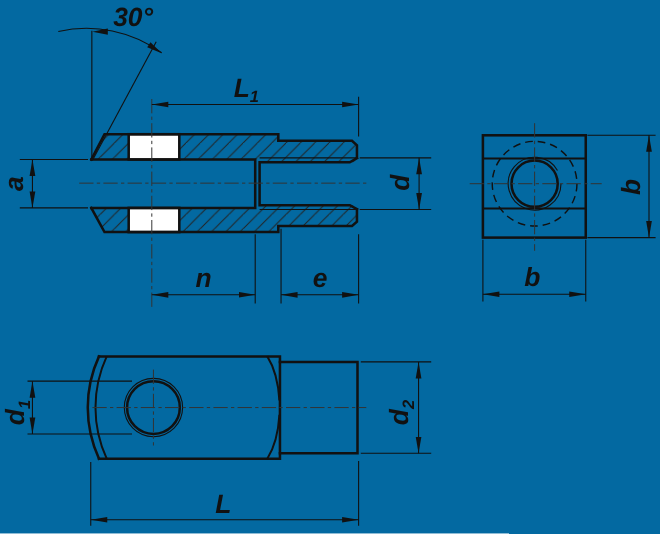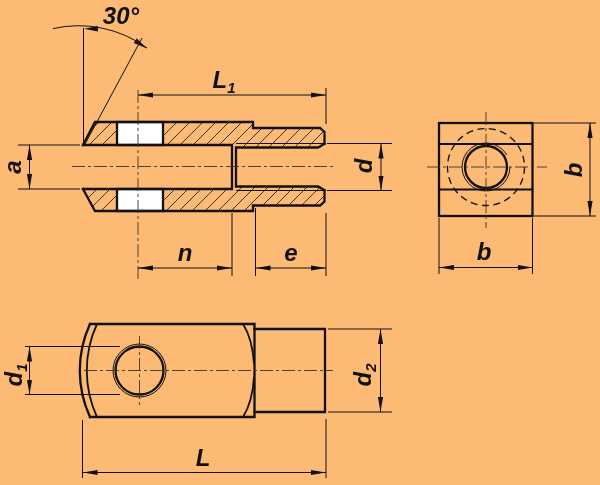--- a/index.html
+++ b/index.html
@@ -1,16 +1,16 @@
 <!DOCTYPE html>
 <html><head>
 <meta charset="utf-8">
 <style>
   html,body{margin:0;padding:0;background:#ffffff;}
-  .stage{position:relative;width:600px;height:485px;background:#fdba74;overflow:hidden;
+  .stage{position:relative;width:600px;height:485px;background:#0369a1;overflow:hidden;
          font-family:"Liberation Sans",sans-serif;}
   svg{display:block;}
   text{font-family:"Liberation Sans",sans-serif;font-weight:bold;font-style:italic;
        fill:#111;font-size:24px;}
   .sub{font-size:15px;}
   .thick{stroke:#111;stroke-width:2.3;fill:none;stroke-linejoin:miter;stroke-linecap:square;}
   .med{stroke:#111;stroke-width:1.8;fill:none;}
   .thin{stroke:#111;stroke-width:1;fill:none;}
   .dim{stroke:#111;stroke-width:1;fill:none;}
   .ctr{stroke:#333;stroke-width:0.9;fill:none;stroke-dasharray:13 3 3 3;}

